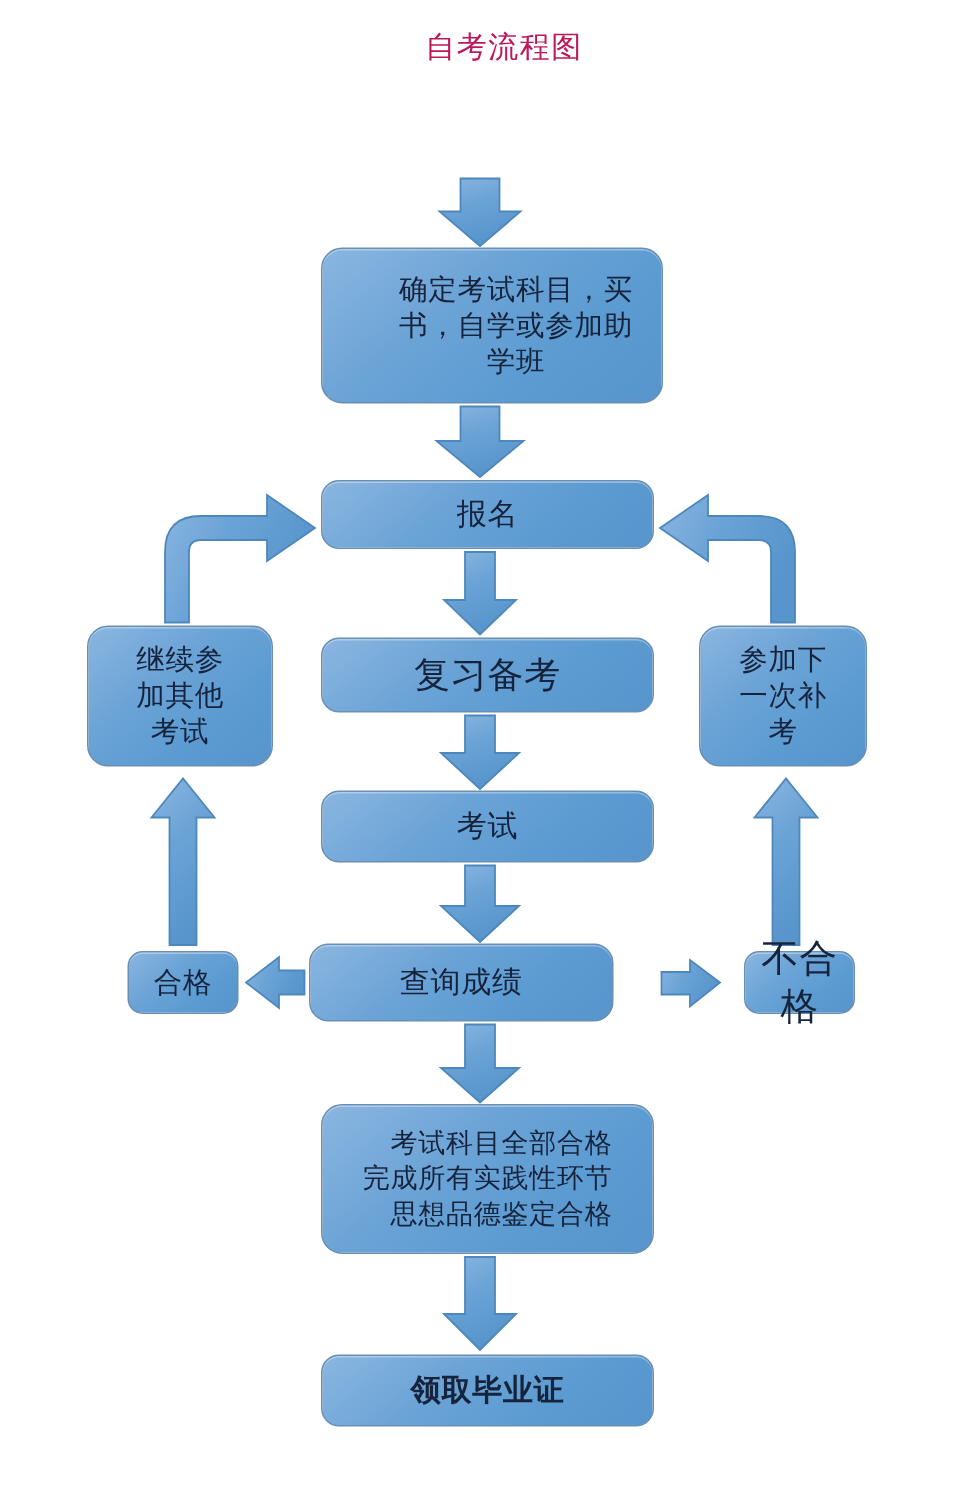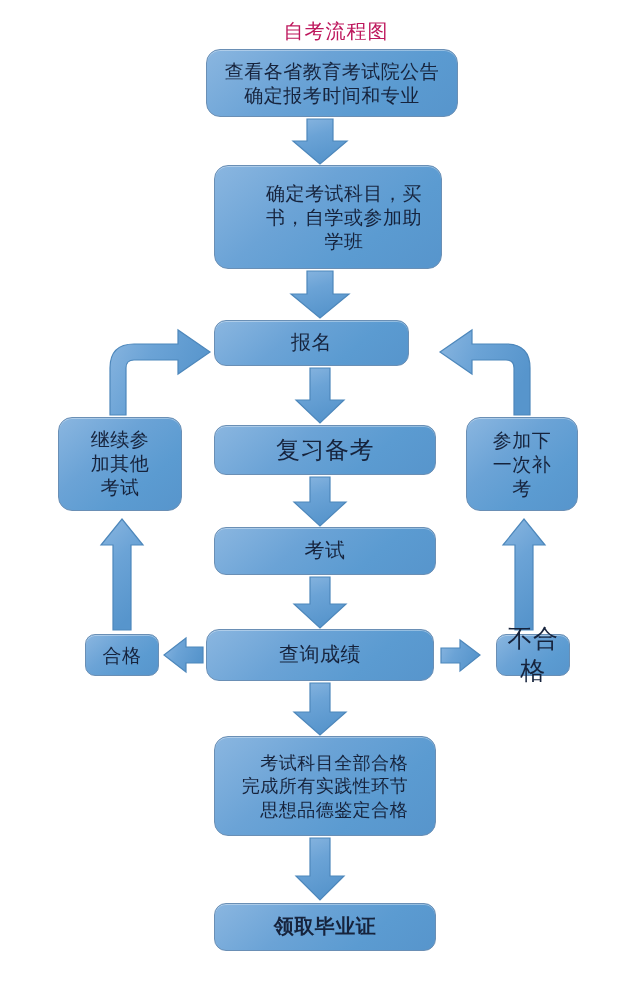--- a/index.html
+++ b/index.html
@@ -41,27 +41,27 @@
   }
   .node .txt {
     display: block;
     white-space: pre-line;
     padding: 0 6px;
   }
 
   
   #n-announce { left: 206px;  top: 49px;  width: 252px; height: 68px;  font-size: 19px; border-radius: 14px; }
   #n-subject  { left: 214px;  top: 165px; width: 228px; height: 104px; font-size: 19px; border-radius: 14px; padding-left: 32px; }
-  #n-signup   { left: 214px;  top: 320px; width: 195px; height: 46px;  font-size: 20px; border-radius: 12px; }
-  #n-other    { left: 58px;   top: 417px; width: 124px; height: 94px;  font-size: 19px; border-radius: 14px; font-family: Liberation Serif, serif; }
+  #n-signup   { left: 214px;  top: 320px; width: 222px; height: 46px;  font-size: 20px; border-radius: 12px; }
+  #n-other    { left: 58px;   top: 417px; width: 124px; height: 94px;  font-size: 19px; border-radius: 14px; }
   #n-review   { left: 214px;  top: 425px; width: 222px; height: 50px;  font-size: 24px; border-radius: 12px; text-align: center; }
   #n-makeup   { left: 466px;  top: 417px; width: 112px; height: 94px;  font-size: 19px; border-radius: 14px; }
   #n-exam     { left: 214px;  top: 527px; width: 222px; height: 48px;  font-size: 20px; border-radius: 12px; }
   #n-pass     { left: 85px;   top: 634px; width: 74px;  height: 42px;  font-size: 19px; border-radius: 10px; }
-  #n-query    { left: 206px;  top: 629px; width: 228px; height: 52px;  font-size: 20px; border-radius: 13px; }
+  #n-query    { left: 206px;  top: 629px; width: 203px; height: 52px;  font-size: 20px; border-radius: 13px; }
   #n-fail     { left: 496px;  top: 634px; width: 74px;  height: 42px;  font-size: 25px; border-radius: 10px; }
   #n-allpass  { left: 214px;  top: 736px; width: 222px; height: 100px; font-size: 18px; border-radius: 14px; text-align: right; }
   #n-diploma  { left: 214px;  top: 903px; width: 222px; height: 48px;  font-size: 20px; border-radius: 12px; font-weight: bold; }
 
   
   #title {
     position: absolute;
     left: 16px;
     top: 18px;
     width: 640px;
@@ -164,24 +164,20 @@
 
     <g>
       <path d="M310,683 L330,683 L330,712 L346,712 L320,735 L294,712 L310,712 Z" fill="url(#agrad)" stroke="#4d87bb" stroke-width="1.2"></path>
     </g>
 
     <g>
       <path d="M310,838 L330,838 L330,876 L344,876 L320,900 L296,876 L310,876 Z" fill="url(#agrad)" stroke="#4d87bb" stroke-width="1.2"></path>
     </g>
   </svg>
 
-  <div class="node" id="n-announce">
-    <span class="txt">查看各省教育考试院公告
-确定报考时间和专业</span>
-  </div>
 
   <div class="node" id="n-subject">
     <span class="txt">确定考试科目，买
 书，自学或参加助
 学班</span>
   </div>
 
   <div class="node" id="n-signup">
     <span class="txt">报名</span>
   </div>

